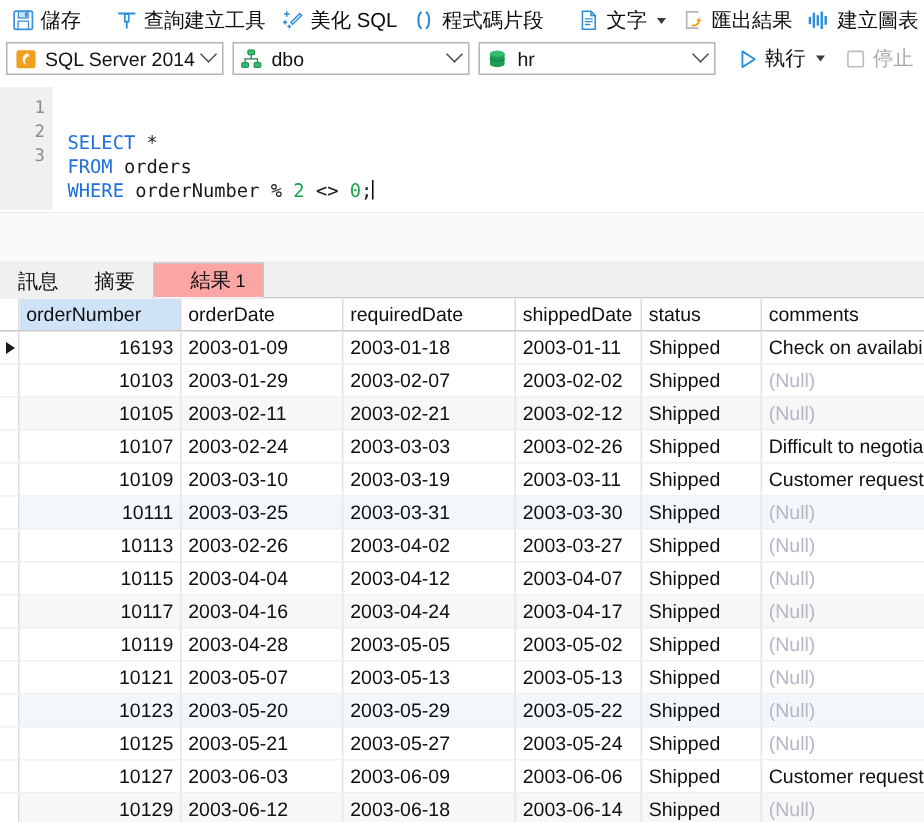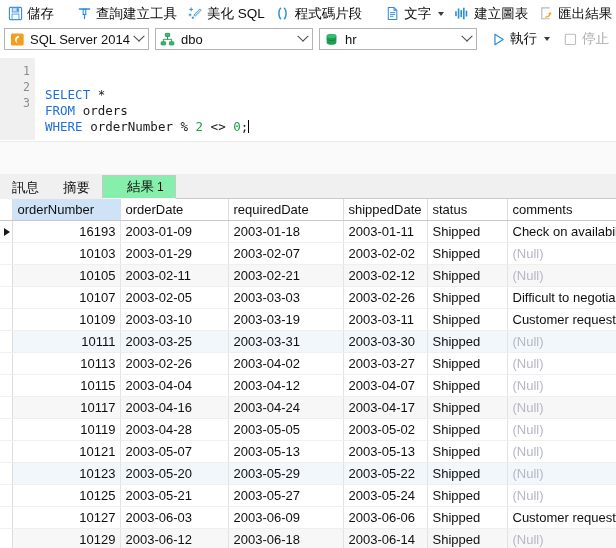--- a/index.html
+++ b/index.html
@@ -203,21 +203,21 @@
     color: #101010;
     background: #f0f0f0;
     border: 1px solid transparent;
     border-bottom: none;
     box-sizing: border-box;
     white-space: nowrap;
     position: relative;
     top: 1px;
   }
   .tab.active {
-    background: #86efac;
+    background: #fca5a5;
     border: 1px solid #c8c8c8;
     border-bottom: 1px solid #ffffff;
     z-index: 2;
     padding-left: 24px;
   }
   .tab .tabnum {
     font-size: 12px;
     margin-left: 3px;
     color: #101010;
   }
@@ -360,40 +360,40 @@
           <path d="M9.6 1.6 V4.6 H12.6" fill="none" stroke="#2b8fd8" stroke-width="1.1"></path>
           <path d="M5.3 7 H10.8 M5.3 9 H10.8 M5.3 11 H9" stroke="#2b8fd8" stroke-width="1"></path>
         </svg>
       </span>
       <span class="tb-label">文字</span>
       <span class="caret-sm"></span>
     </div>
 
     <div class="tb-item">
       <span class="ico">
+        <svg width="15" height="15" viewBox="0 0 16 16">
+          <path d="M11.4 2 H3 V13.6 H11.4" fill="none" stroke="#b6b6b6" stroke-width="1.2"></path>
+          <path d="M7.2 11.8 C10.2 11.8 11.6 10.4 11.8 7.8" fill="none" stroke="#f0a01e" stroke-width="1.4" stroke-linecap="round"></path>
+          <path d="M9.6 8.4 L11.9 6.3 L13.6 8.9 Z" fill="#f0a01e"></path>
+        </svg>
+      </span>
+      <span class="tb-label">匯出結果</span>
+    </div>
+
+    <div class="tb-item">
+      <span class="ico">
         <svg width="16" height="15" viewBox="0 0 17 16">
           <rect x="1.2" y="5.6" width="1.7" height="5.2" fill="#2b8fd8"></rect>
           <rect x="4" y="2.6" width="1.7" height="10.8" fill="#2b8fd8"></rect>
           <rect x="6.8" y="4.4" width="1.7" height="7.4" fill="#2b8fd8"></rect>
           <rect x="9.6" y="1.8" width="1.7" height="12.4" fill="#2b8fd8"></rect>
           <rect x="12.4" y="5" width="1.7" height="6.2" fill="#2b8fd8"></rect>
         </svg>
       </span>
       <span class="tb-label">建立圖表</span>
-    </div>
-
-    <div class="tb-item">
-      <span class="ico">
-        <svg width="15" height="15" viewBox="0 0 16 16">
-          <path d="M11.4 2 H3 V13.6 H11.4" fill="none" stroke="#b6b6b6" stroke-width="1.2"></path>
-          <path d="M7.2 11.8 C10.2 11.8 11.6 10.4 11.8 7.8" fill="none" stroke="#f0a01e" stroke-width="1.4" stroke-linecap="round"></path>
-          <path d="M9.6 8.4 L11.9 6.3 L13.6 8.9 Z" fill="#f0a01e"></path>
-        </svg>
-      </span>
-      <span class="tb-label">匯出結果</span>
     </div>
   </div>
 
   <div class="combobar">
 
     <div class="combo" id="combo-connection">
       <span class="ico">
         <svg width="15" height="15" viewBox="0 0 16 16">
           <rect x="1" y="1.6" width="13.6" height="12.8" rx="1.6" fill="#f0a01e"></rect>
           <path d="M9.4 3.6 C6.6 4.3 5.4 6.4 5.4 8.3 C5.4 10.2 6.8 11.6 8.6 12
@@ -527,21 +527,21 @@
             <td class="numcell">10105</td>
             <td>2003-02-11</td>
             <td>2003-02-21</td>
             <td>2003-02-12</td>
             <td>Shipped</td>
             <td><span class="nullv">(Null)</span></td>
           </tr>
           <tr class="">
             <td class="selcol"></td>
             <td class="numcell">10107</td>
-            <td>2003-02-05</td>
+            <td>2003-02-24</td>
             <td>2003-03-03</td>
             <td>2003-02-26</td>
             <td>Shipped</td>
             <td>Difficult to negotia</td>
           </tr>
           <tr class="">
             <td class="selcol"></td>
             <td class="numcell">10109</td>
             <td>2003-03-10</td>
             <td>2003-03-19</td>

